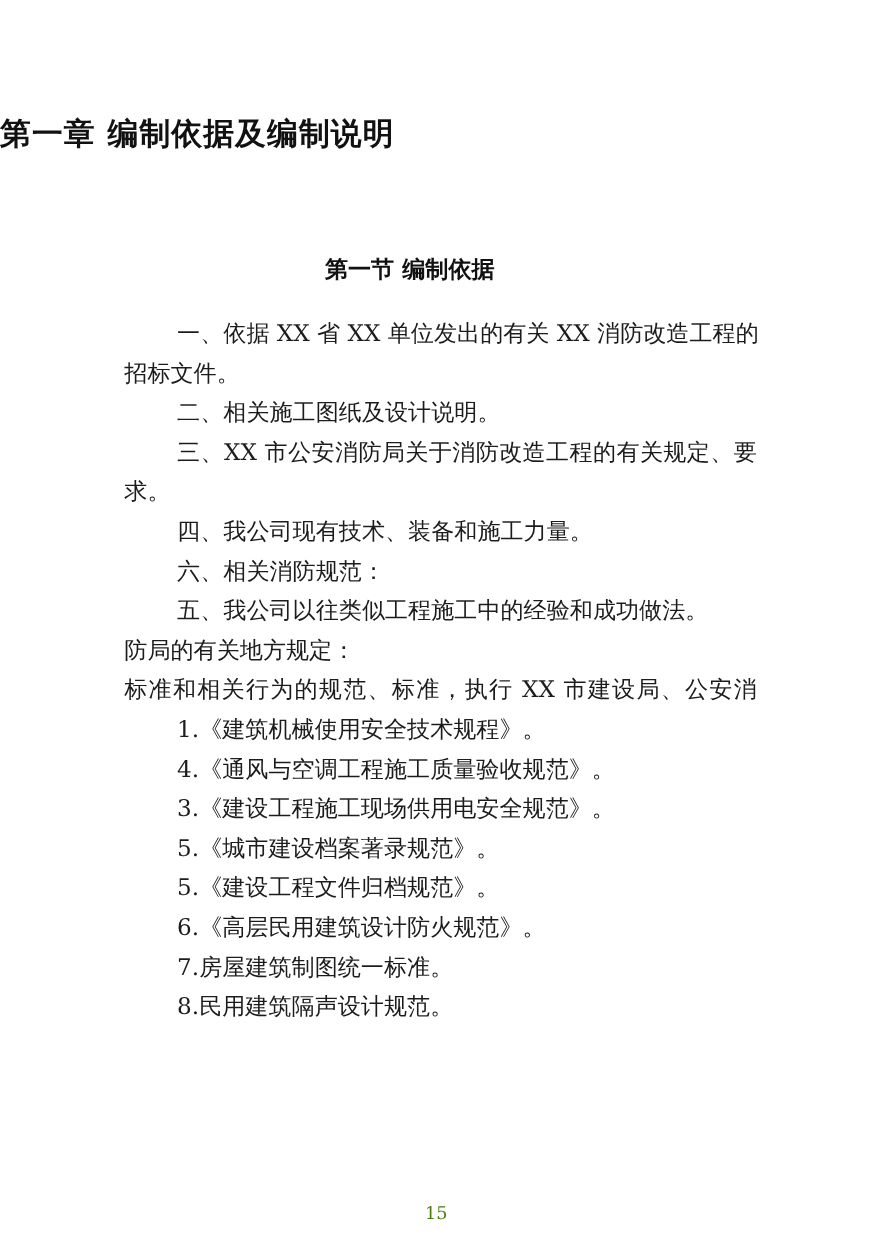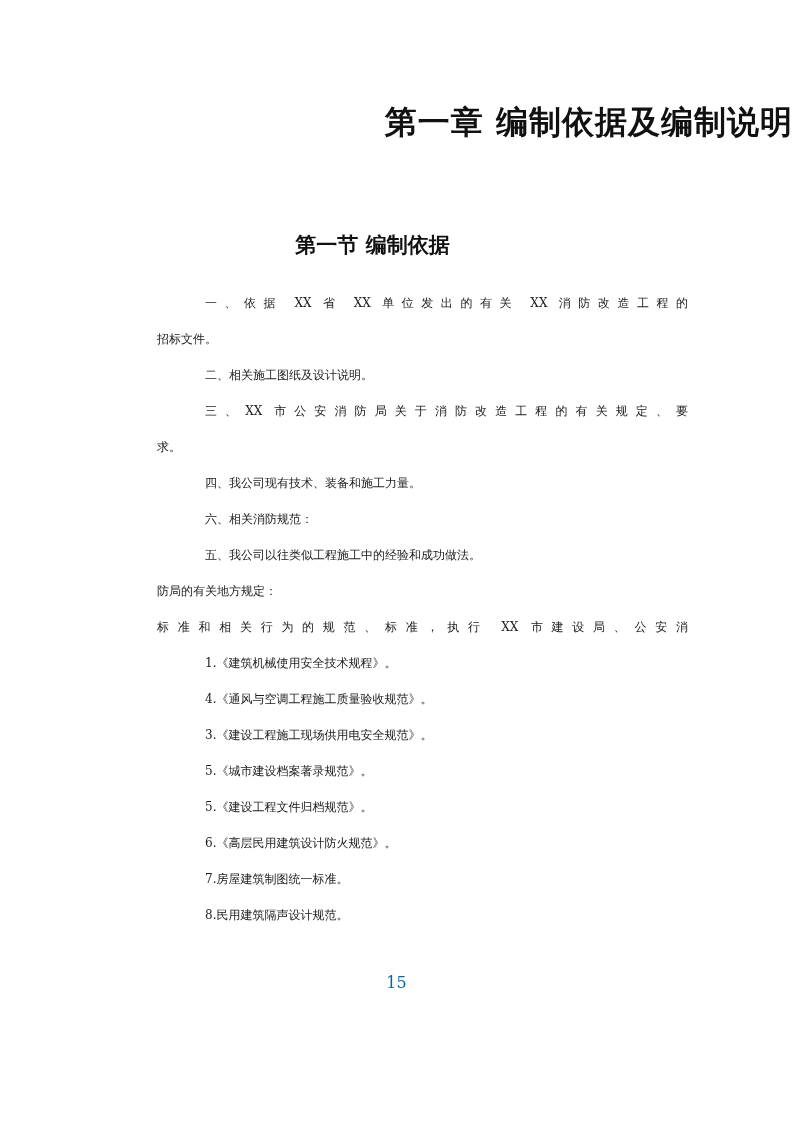--- a/index.html
+++ b/index.html
@@ -20,24 +20,24 @@
       left: 0; top: 0;
       width: 793px;
       height: 1122px;
       background: #ffffff;
     }
     .chapter-title {
       position: absolute;
       left: 0;
       width: 793px;
       top: 102px;
-      text-align: right;
+      text-align: left;
       font-family: "DejaVu Sans", "Liberation Sans", sans-serif;
       font-weight: bold;
-      font-size: 32px;
+      font-size: 28px;
       letter-spacing: 1px;
       line-height: 40px;
       color: #111111;
     }
     .section-title {
       position: absolute;
       left: 0;
       width: 745px;
       top: 229px;
       text-align: center;
@@ -49,42 +49,41 @@
     }
     .body {
       position: absolute;
       left: 113px;
       top: 285px;
       width: 575px;
     }
     .line {
       height: 36px;
       line-height: 36px;
-      font-size: 12px;
+      font-size: 21px;
       white-space: nowrap;
       color: #1c1c1c;
-      margin-left: 44px;
     }
     .indent {
       padding-left: 48px;
     }
     .justify {
       text-align: justify;
       text-align-last: justify;
       display: block;
     }
     .page-number {
       position: absolute;
       left: 0;
       width: 793px;
-      top: 972px;
+      top: 1092px;
       text-align: center;
       font-size: 16px;
       line-height: 22px;
-      color: #0369a1;
+      color: #4d7c0f;
     }
   </style>
 </head>
 <body>
 
 <div class="page">
 
   <div class="chapter-title">第一章  编制依据及编制说明</div>
 
   <div class="section-title">第一节  编制依据</div>

